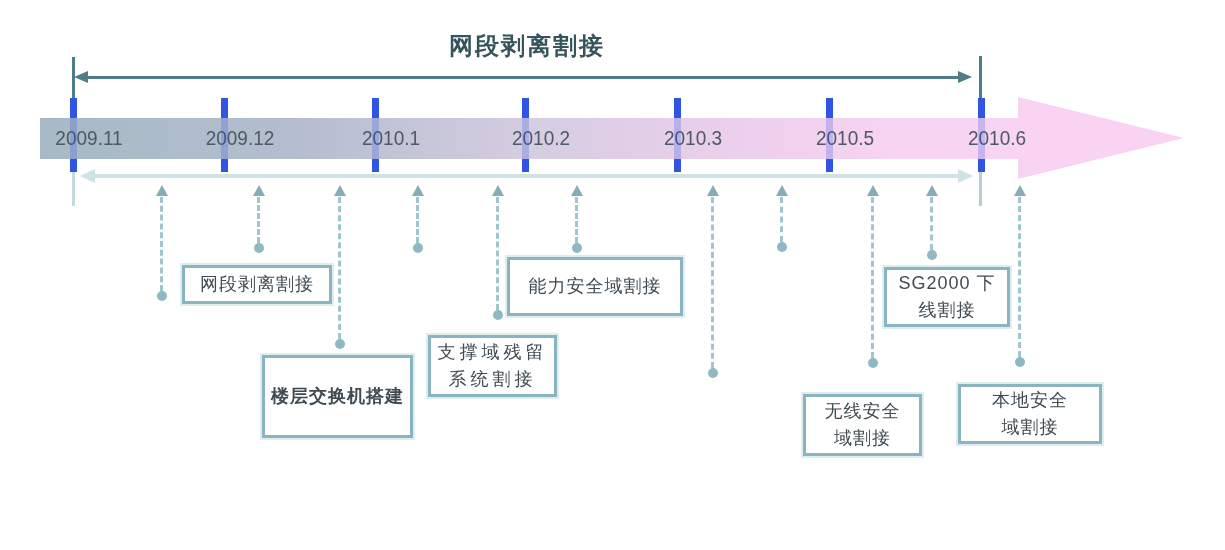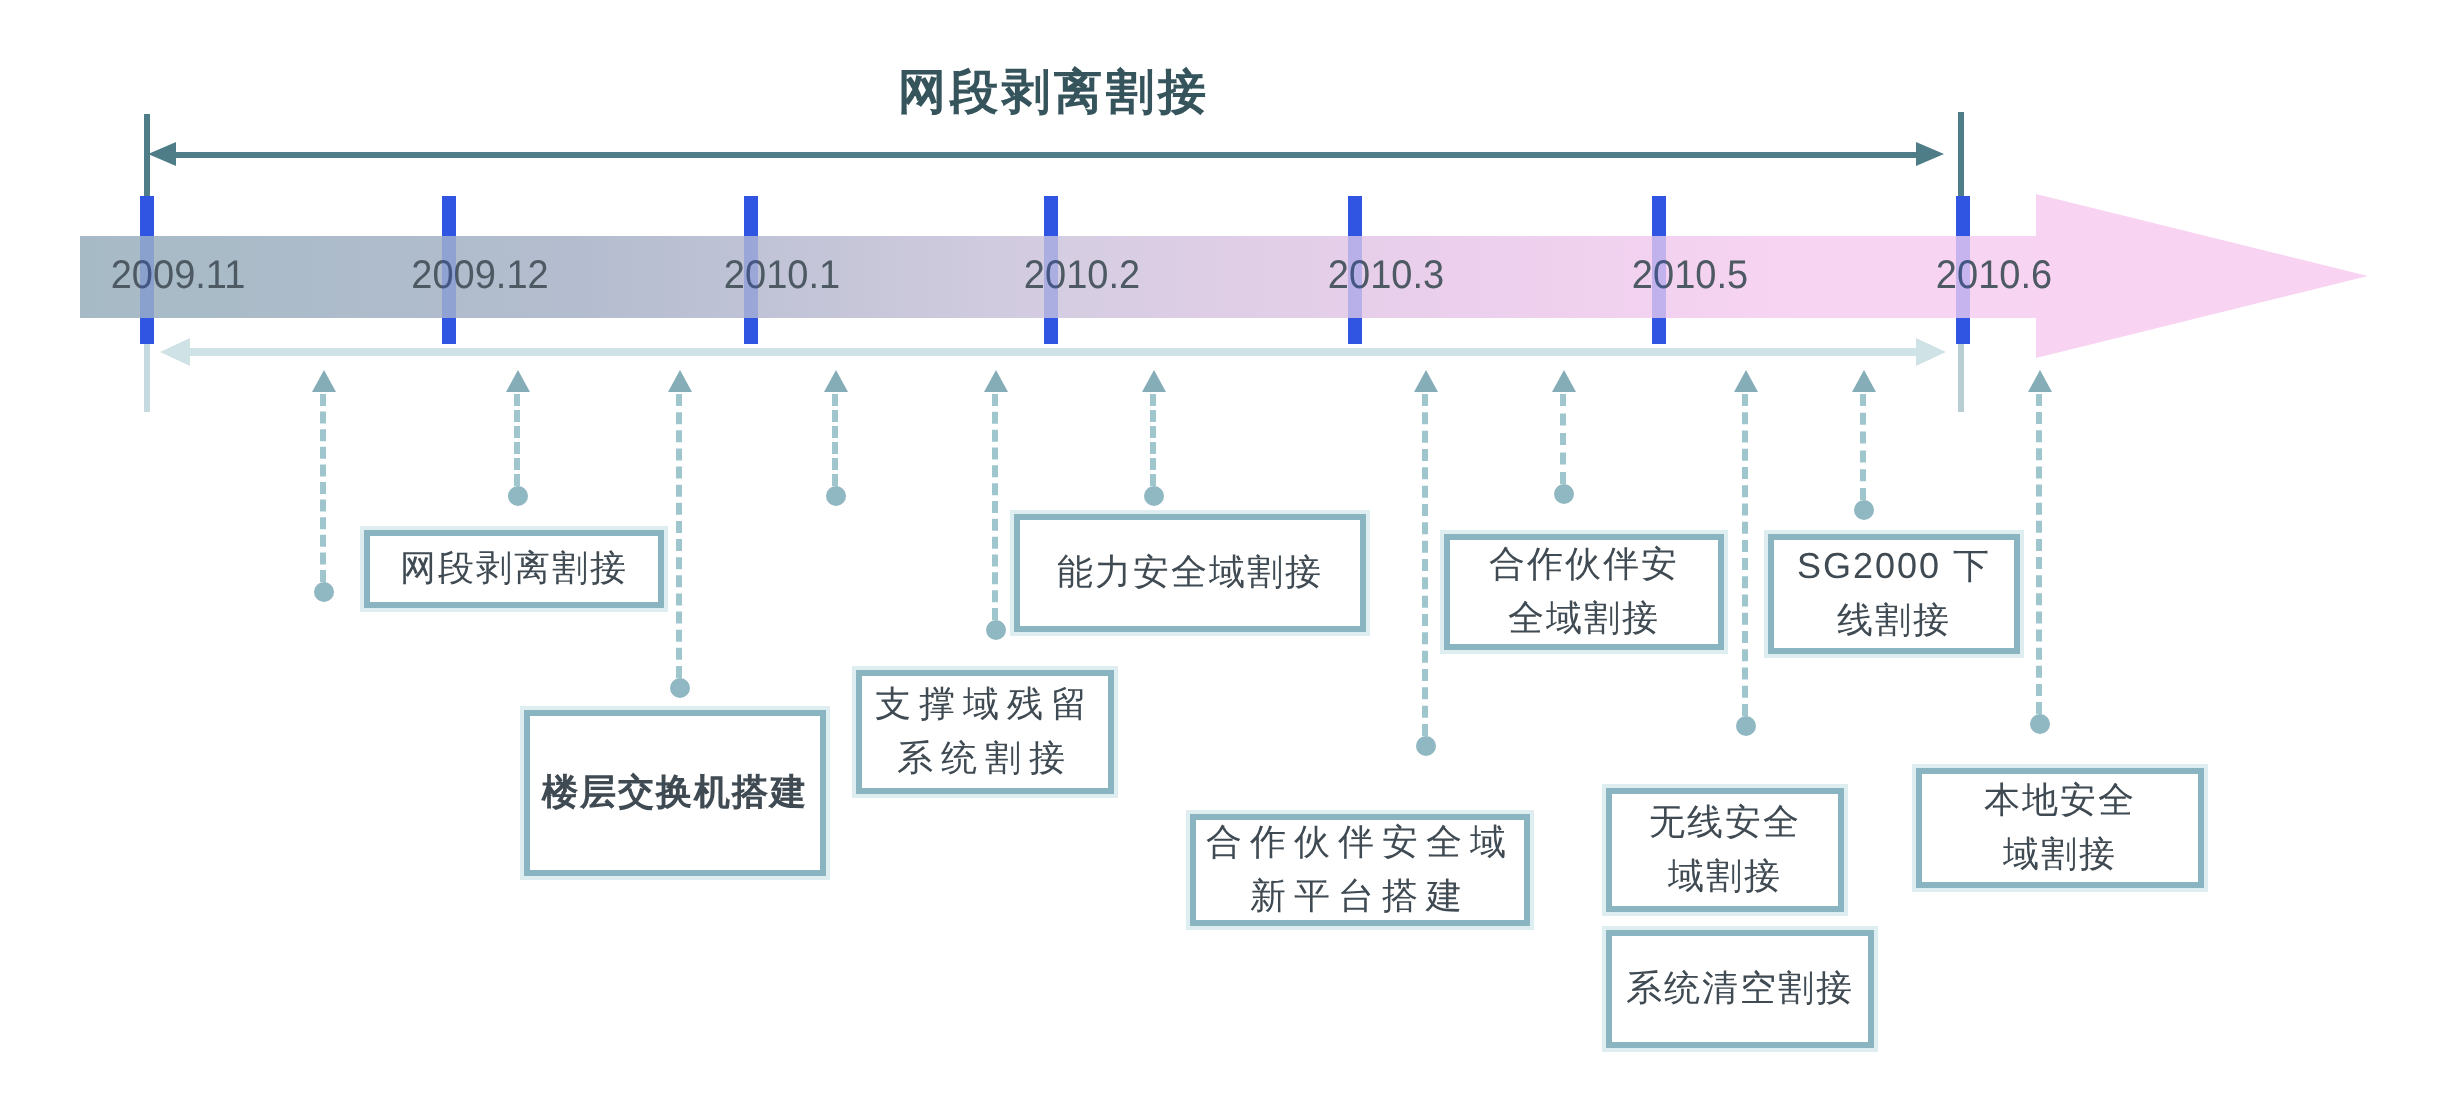--- a/index.html
+++ b/index.html
@@ -71,27 +71,22 @@
 
   <div class="pale-line"></div>
   <div class="tri pale-head-l"></div>
   <div class="tri pale-head-r"></div>
 
   <div class="mbox" style="left:182px; top:265px; width:150px; height:39px;">网段剥离割接</div>
   <div class="mbox" style="left:262px; top:355px; width:151px; height:83px;font-weight:bold;">楼层交换机搭建</div>
   <div class="mbox spaced" style="left:428px; top:335px; width:129px; height:62px;">支撑域残留
 系统割接</div>
   <div class="mbox" style="left:507px; top:257px; width:176px; height:59px;">能力安全域割接</div>
-  <div class="mbox spaced" style="left:595px; top:407px; width:170px; height:56px;">合作伙伴安全域
-新平台搭建</div>
-  <div class="mbox" style="left:722px; top:267px; width:140px; height:58px;">合作伙伴安
-全域割接</div>
   <div class="mbox" style="left:803px; top:394px; width:119px; height:62px;">无线安全
 域割接</div>
-  <div class="mbox" style="left:803px; top:465px; width:134px; height:59px;">系统清空割接</div>
   <div class="mbox" style="left:884px; top:267px; width:126px; height:60px;">SG2000 下
 线割接</div>
   <div class="mbox" style="left:958px; top:384px; width:144px; height:60px;">本地安全
 域割接</div>
 
 <div style="position: absolute; left: 70px; top: 98px; width: 7px; height: 20px; background: rgb(47, 85, 226);"></div>
     <div style="position: absolute; left: 70px; top: 118px; width: 7px; height: 41px; background: rgb(47, 85, 226); opacity: 0.25;"></div>
     <div style="position: absolute; left: 70px; top: 159px; width: 7px; height: 13px; background: rgb(47, 85, 226);"></div>
     <div style="position: absolute; left: 221px; top: 98px; width: 7px; height: 20px; background: rgb(47, 85, 226);"></div>
     <div style="position: absolute; left: 221px; top: 118px; width: 7px; height: 41px; background: rgb(47, 85, 226); opacity: 0.25;"></div>

